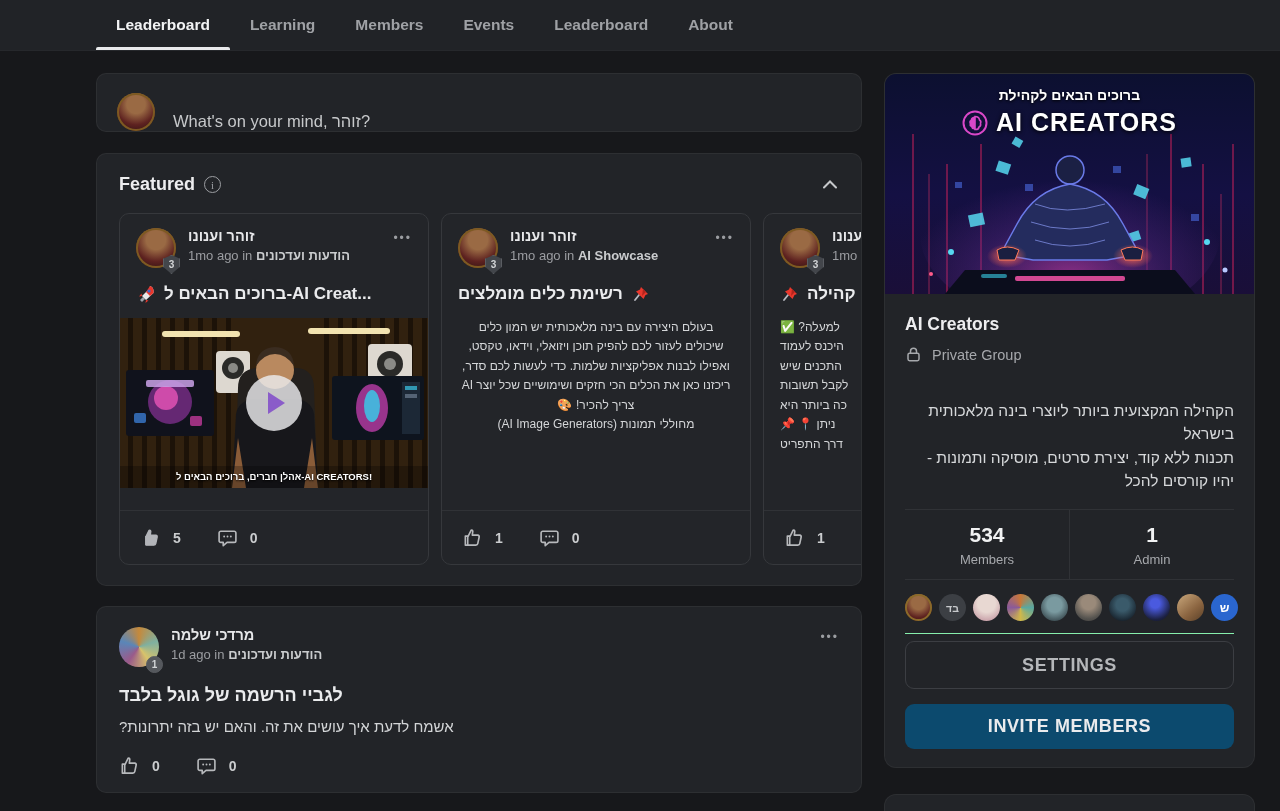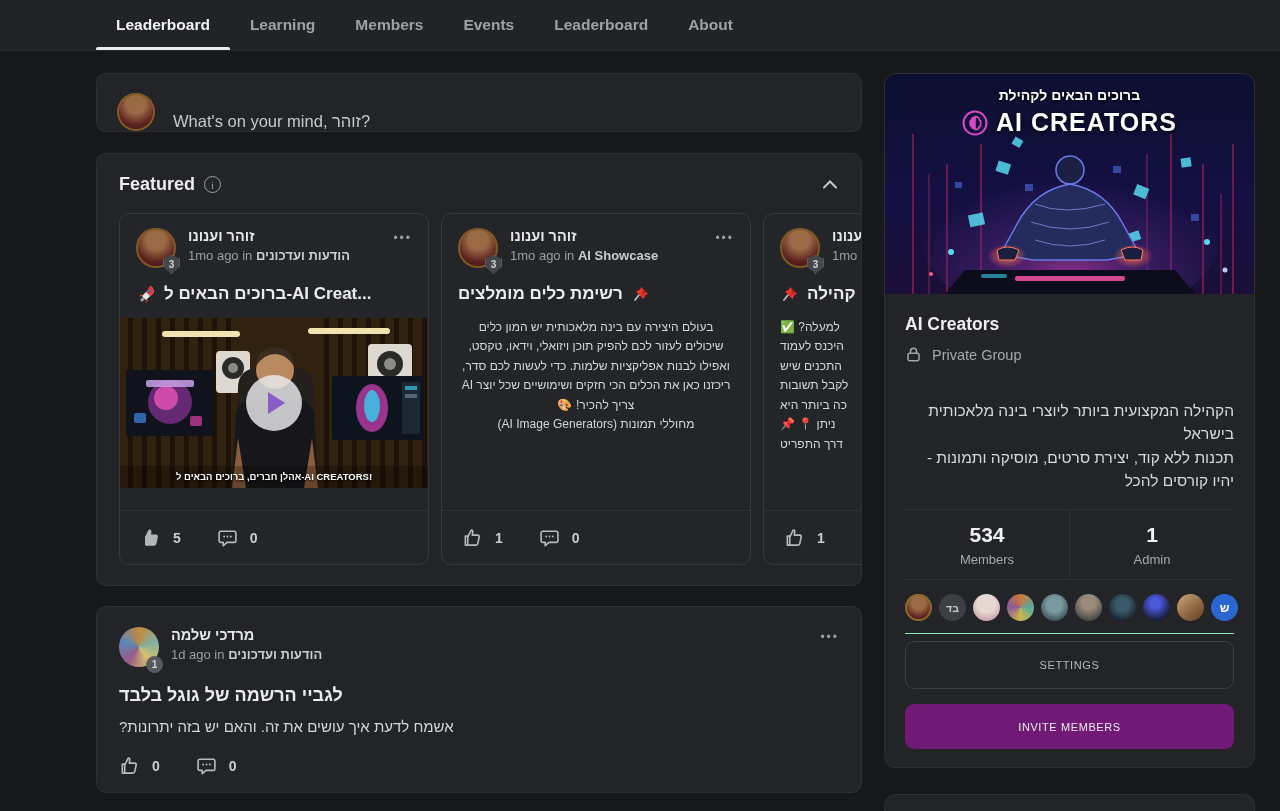--- a/index.html
+++ b/index.html
@@ -120,24 +120,24 @@
   .mav2 { background:#3c3f44; color:#c7c9cc; }
   .mav3 { background:radial-gradient(circle at 50% 35%, #e8d8d2 0 40%, #c9a2aa 80%, #9a7880); }
   .mav4 { background:conic-gradient(#c97838,#5aa8a0,#d0b84a,#8a5a9a,#c97838); }
   .mav5 { background:radial-gradient(circle at 50% 40%, #7a9aa0 0 35%, #3a4a50 80%, #20282c); }
   .mav6 { background:radial-gradient(circle at 50% 32%, #9a8a7a 0 30%, #55534f 70%, #3a3836); }
   .mav7 { background:radial-gradient(circle at 50% 40%, #3a5a6a 0 30%, #16202a 80%); }
   .mav8 { background:radial-gradient(circle at 45% 35%, #4a5adf 0 20%, #1c2142 70%, #10121f); }
   .mav9 { background:linear-gradient(140deg, #caa87c, #8a6440 60%, #5a4028); }
   .mav10 { background:#2a66cf; color:#fff; font-size:12px; }
   .btn { width:100%; border-radius:9px; display:flex; align-items:center; justify-content:center;
-    font-size:11px; font-weight:normal; letter-spacing:.6px; cursor:pointer; }
+    font-size:18px; font-weight:bold; letter-spacing:.6px; cursor:pointer; }
   .btn-settings { height:48px; margin-top:7px; border:1px solid #3c3e43; color:#b5b7ba;
     background:transparent; }
-  .btn-invite { height:45px; margin-top:15px; background:#701a75; color:#eaebed; border:none; }
+  .btn-invite { height:45px; margin-top:15px; background:#0c4a6e; color:#eaebed; border:none; }
   .leader-card { margin-top:26px; padding:20px 22px; border-radius:12px; }
   .leader-title { font-size:17px; font-weight:bold; color:#ededef; }
 
   svg .stroke-ic { fill:none; stroke:#b7b9bc; stroke-width:1.7; stroke-linecap:round; stroke-linejoin:round; }
 </style>
 </head>
 <body>
 
 <div class="topnav">
   <div class="tab active">Leaderboard</div>

